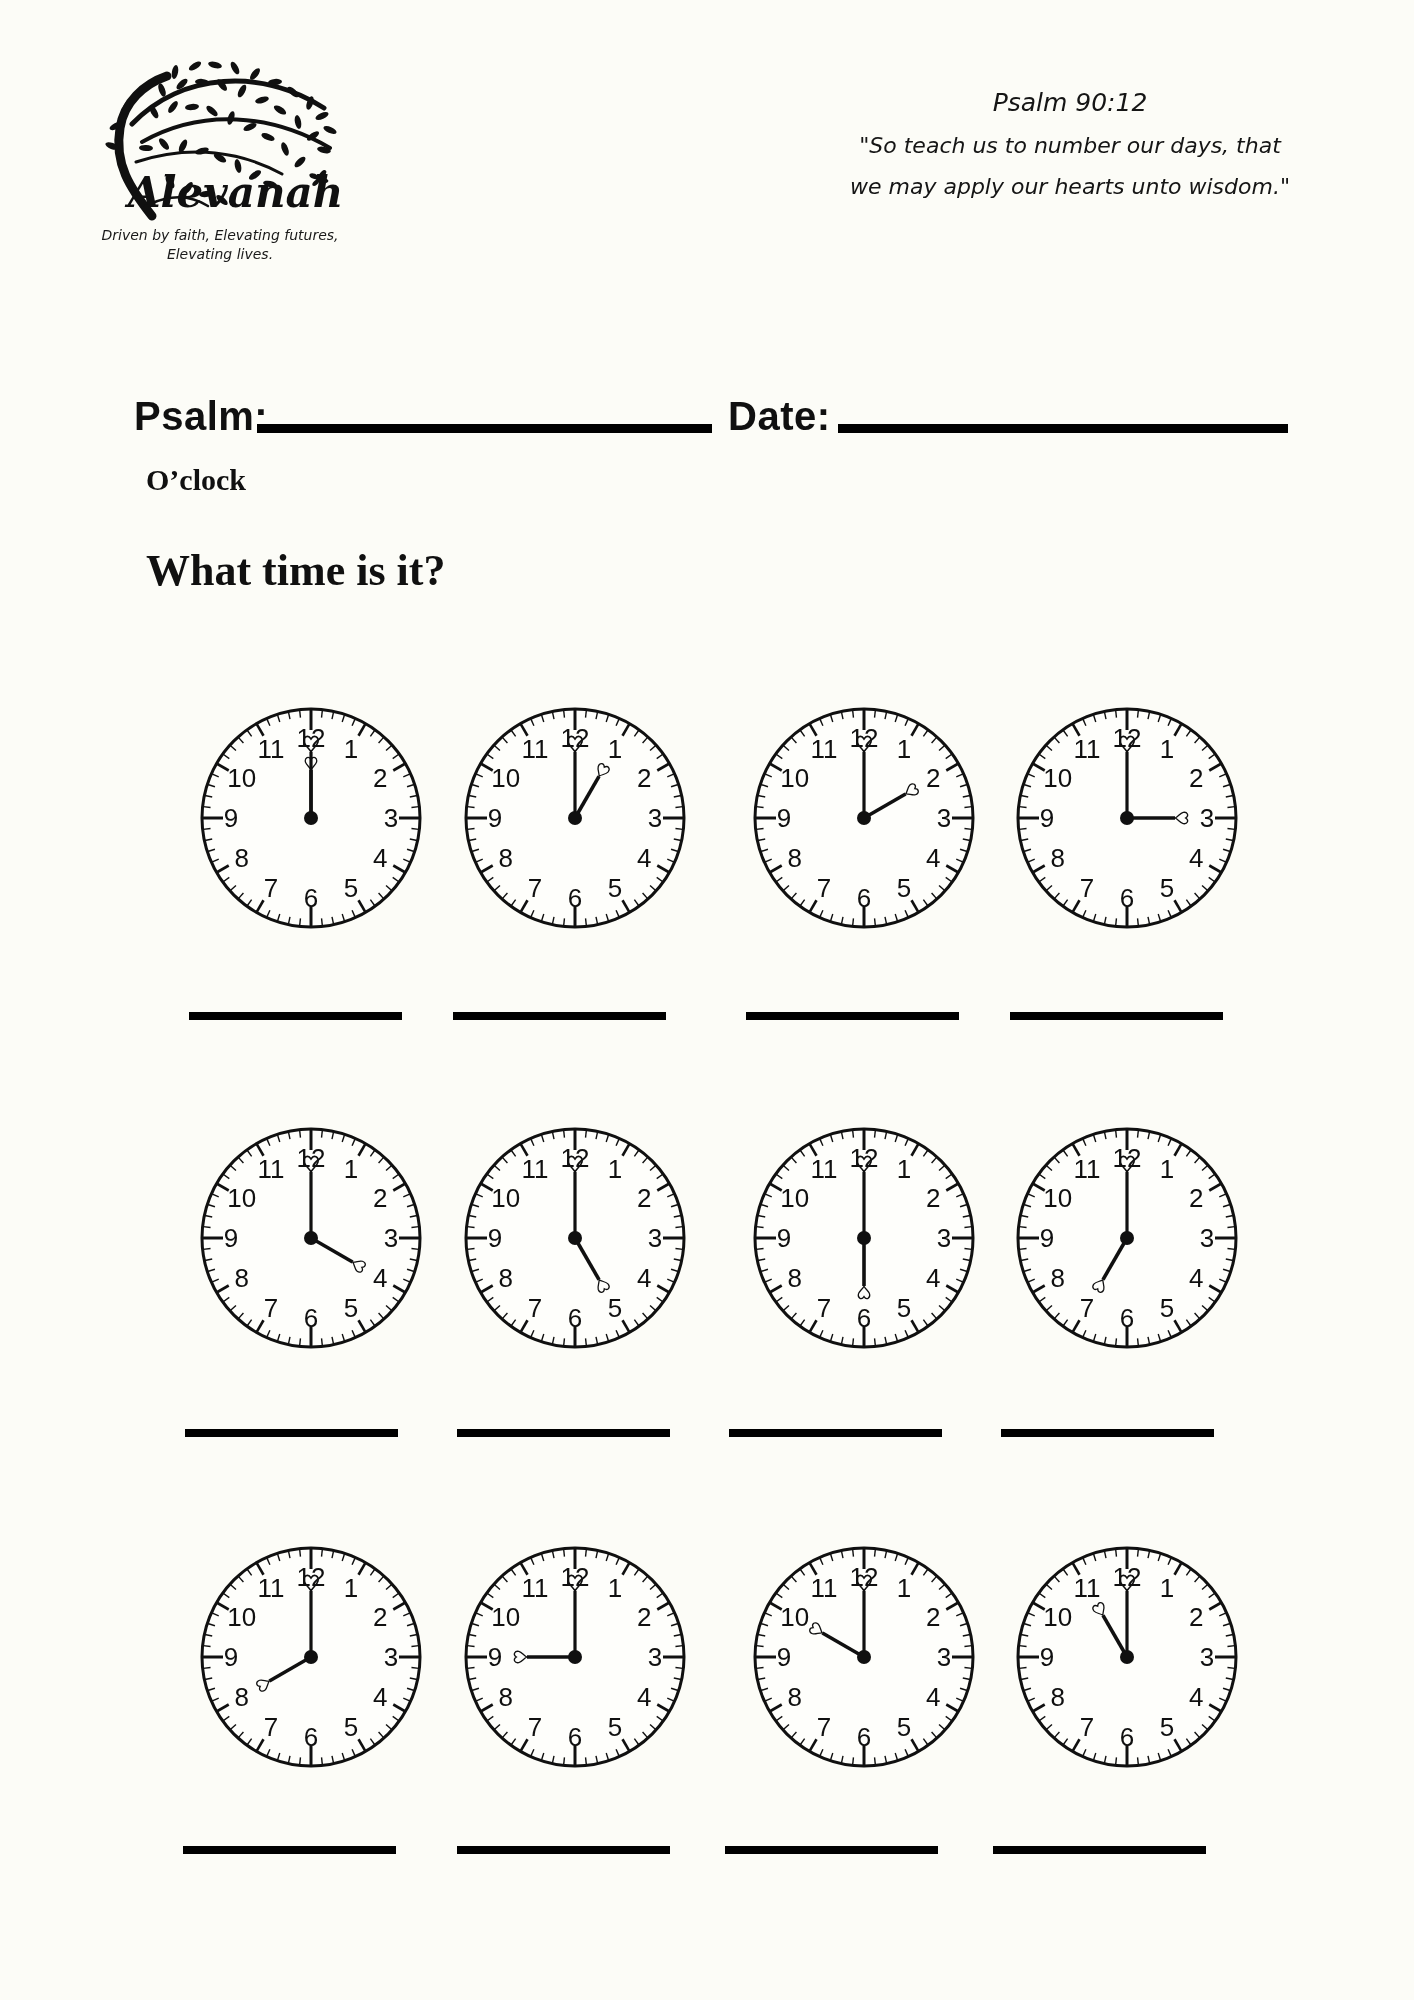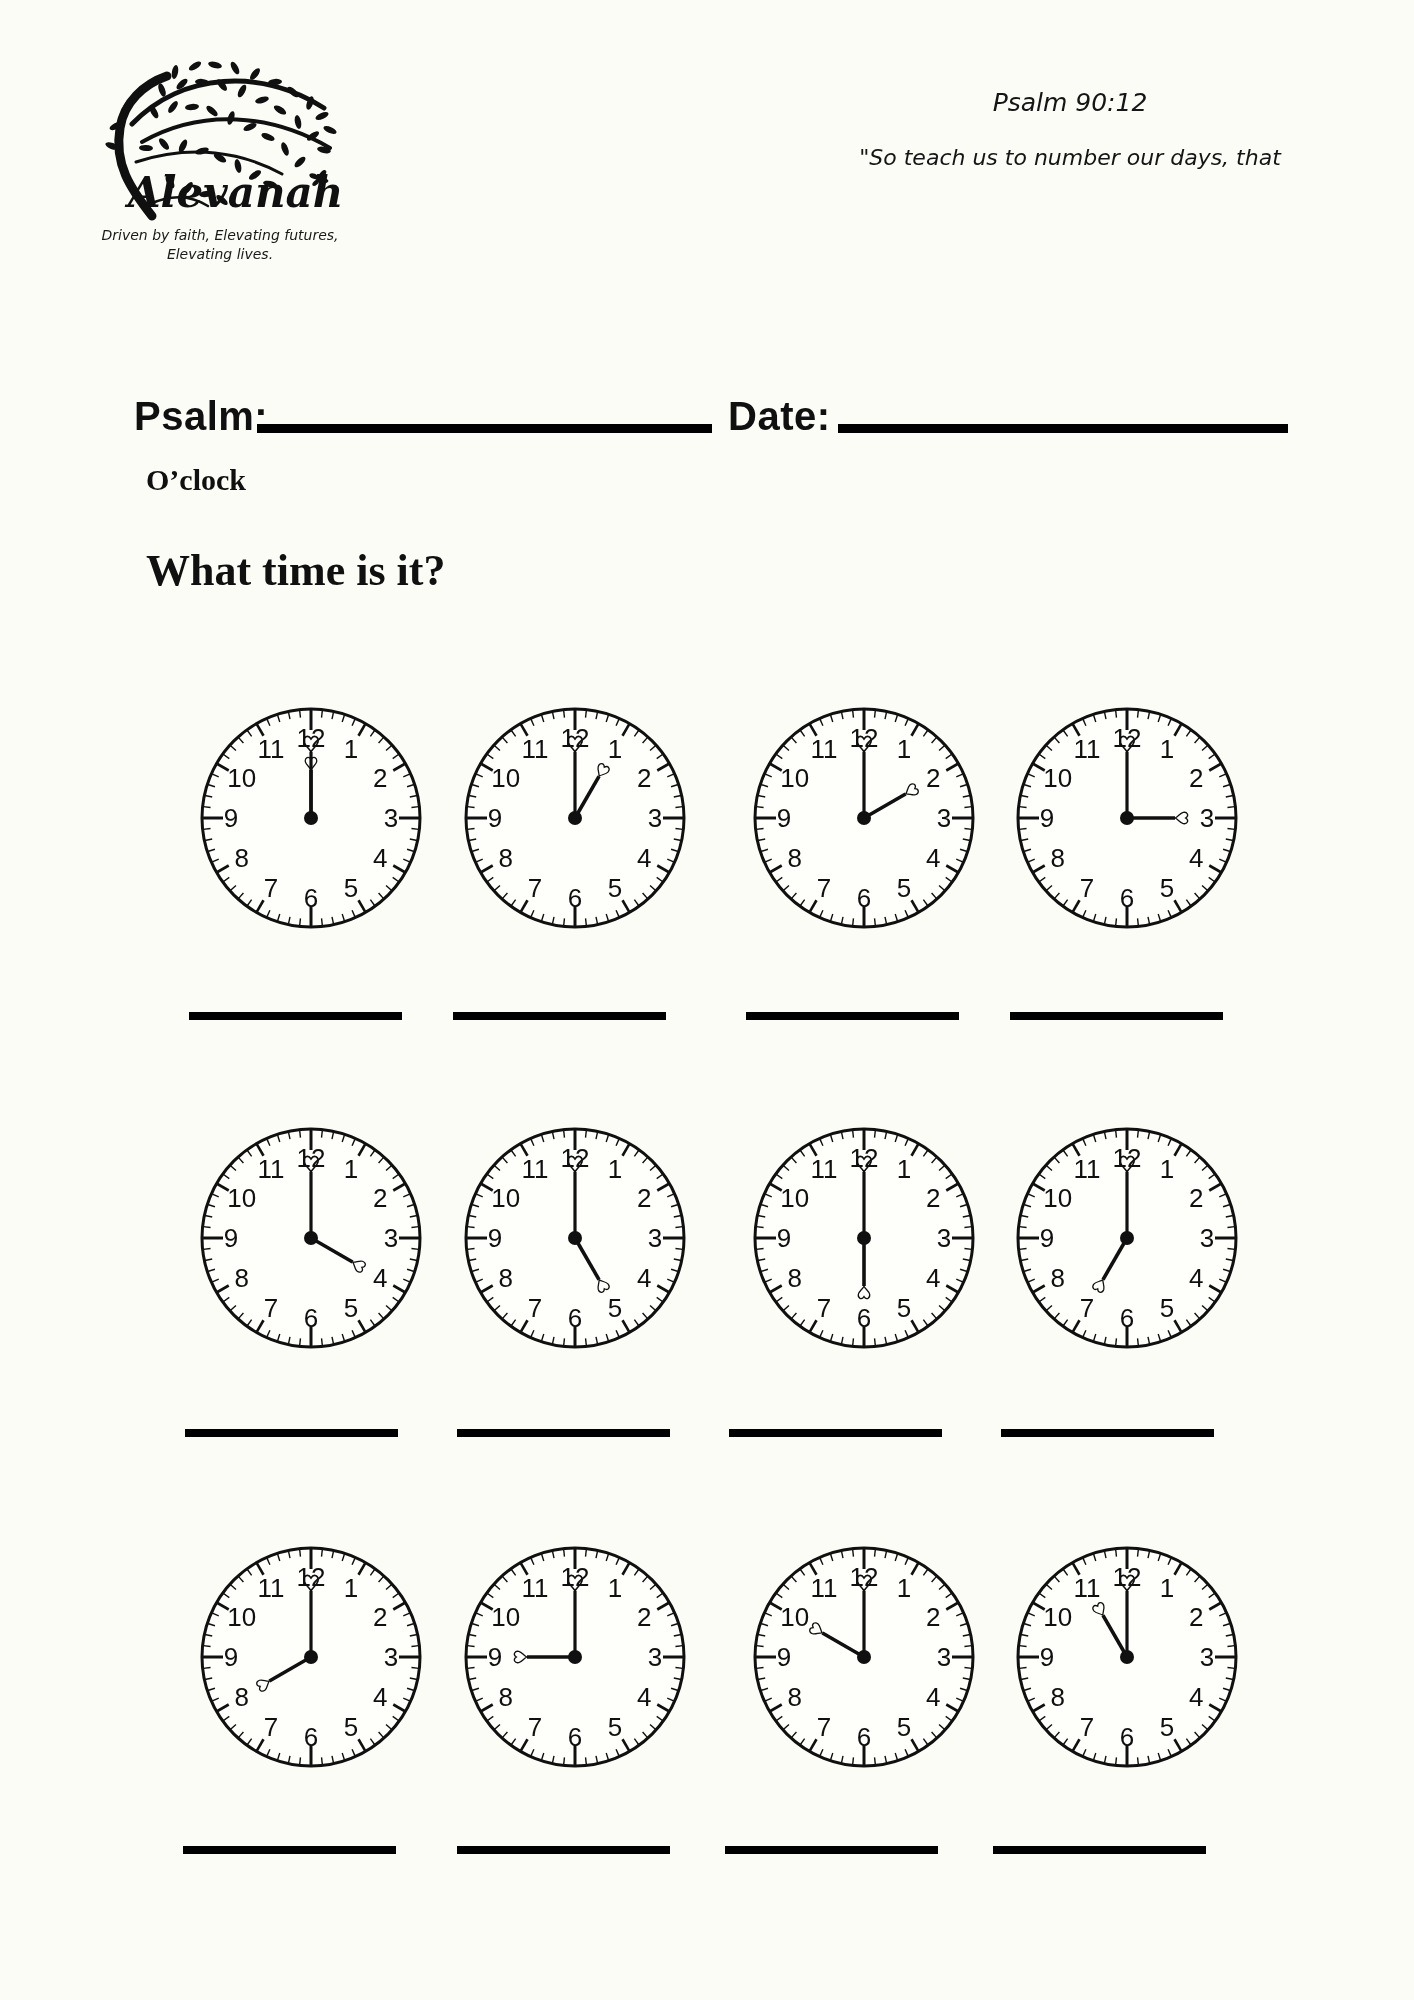--- a/index.html
+++ b/index.html
@@ -25,21 +25,21 @@
     position:absolute;left:0;top:162px;width:300px;
     text-align:center;font-family:"DejaVu Sans",sans-serif;font-style:italic;
     font-size:14px;line-height:19px;color:#1a1a1a;margin-top:8px;
   }
   
   .verse{
     position:absolute;left:840px;top:88px;width:460px;
     text-align:center;font-family:"DejaVu Sans",sans-serif;font-style:italic;
     color:#151515;
   }
-  .verse-ref{font-size:25px;margin-bottom:20px;}
+  .verse-ref{font-size:25px;margin-bottom:8px;}
   .verse-line{font-size:22px;line-height:41px;}
   
   .field-label{
     position:absolute;top:396px;font-weight:bold;font-size:40px;line-height:40px;
     letter-spacing:.5px;
   }
   .name-label{left:134px;}
   .date-label{left:728px;}
   .write-line{position:absolute;top:424px;height:9px;background:#000;}
   .name-line{left:257px;width:455px;}
@@ -120,20 +120,21 @@
     <div class="brand-name">Alevanah</div>
     <div class="tagline">
       <div>Driven by faith, Elevating futures,</div>
       <div>Elevating lives.</div>
     </div>
   </div>
 
   <div class="verse">
     <div class="verse-ref">Psalm 90:12</div>
     <div class="verse-line">"So teach us to number our days, that</div>
+    <div class="verse-line">we may apply our hearts unto wisdom."</div>
   </div>
 
   <div class="field-label name-label">Psalm:</div>
   <div class="write-line name-line"></div>
   <div class="field-label date-label">Date:</div>
   <div class="write-line date-line"></div>
 
   <div class="heading">O’clock</div>
   <div class="subheading">What time is it?</div>
 

